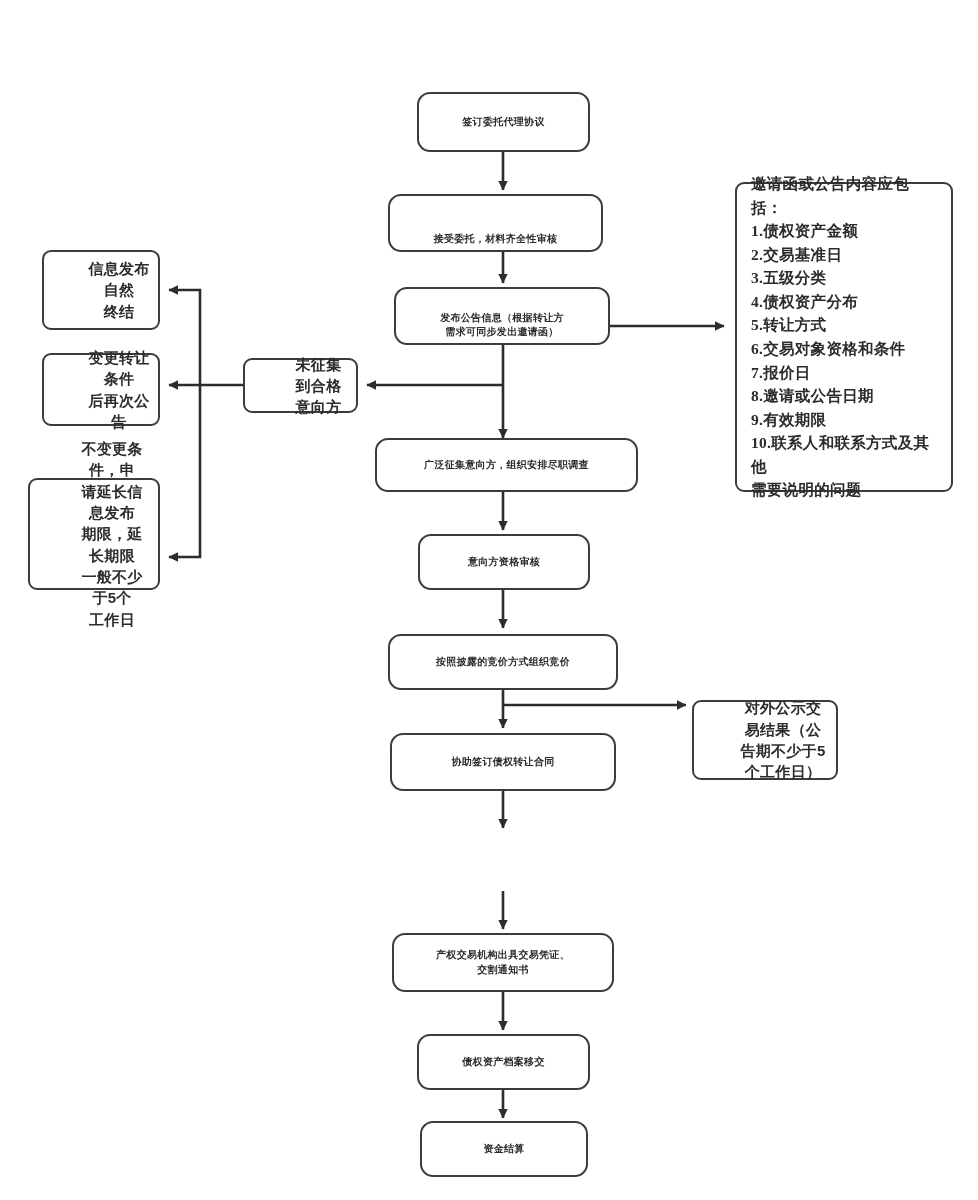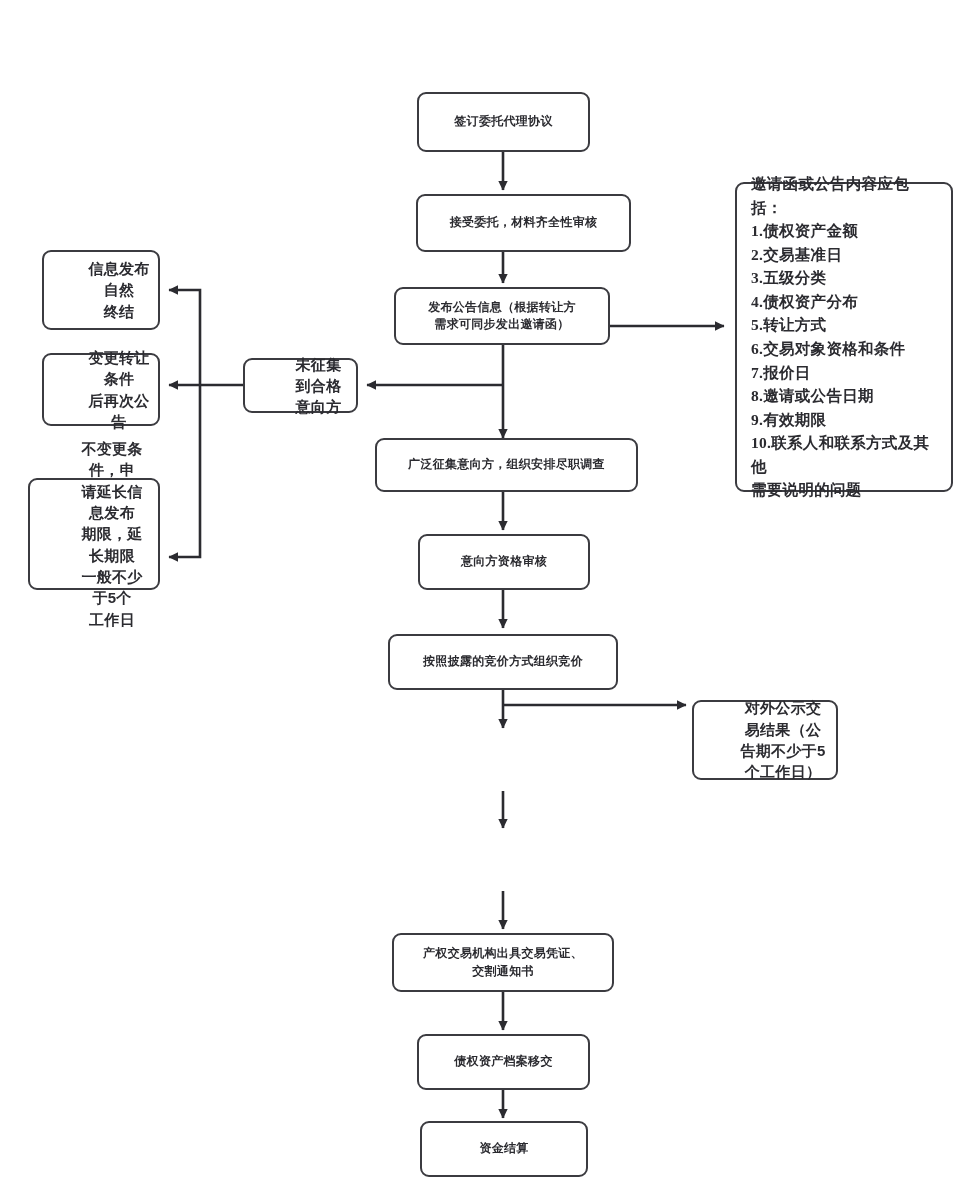--- a/index.html
+++ b/index.html
@@ -40,21 +40,21 @@
     font-weight: bold;
     letter-spacing: 0.3px;
     line-height: 1.42;
     padding: 4px 8px;
     z-index: 2;
   }
   .node .txt {
     display: block;
     white-space: pre-line;
   }
-  .n-main { font-size: 12px; }
+  .n-main { font-size: 10px; border-radius: 13px; }
   .n-side { font-size: 15px; padding-left: 44px; }
   .n-note {
     font-size: 15.5px;
     align-items: center;
     justify-content: flex-start;
     text-align: left;
     padding: 10px 14px;
     line-height: 1.52;
   }
   .n-note .txt { text-align: left; }
@@ -94,41 +94,44 @@
       <path d="M200,385 L200,557 L169,557" marker-end="url(#ah)"></path>
 
       <path d="M503,705 L686,705" marker-end="url(#ah)"></path>
     </g>
   </svg>
 
   <div class="node n-main" style="left:417px; top:92px; width:173px; height:60px;">
     <span class="txt">签订委托代理协议</span>
   </div>
 
-  <div class="node n-main" style="left:416px; top:194px; width:215px; height:58px;">
+  <div class="node n-main" style="left:388px; top:194px; width:215px; height:58px;align-items:flex-end;">
     <span class="txt">接受委托，材料齐全性审核</span>
   </div>
 
-  <div class="node n-main" style="left:394px; top:287px; width:216px; height:58px;">
+  <div class="node n-main" style="left:394px; top:287px; width:216px; height:58px;align-items:flex-end;">
     <span class="txt">发布公告信息（根据转让方
 需求可同步发出邀请函）</span>
   </div>
 
   <div class="node n-main" style="left:375px; top:438px; width:263px; height:54px;">
     <span class="txt">广泛征集意向方，组织安排尽职调查</span>
   </div>
 
   <div class="node n-main" style="left:418px; top:534px; width:172px; height:56px;">
     <span class="txt">意向方资格审核</span>
   </div>
 
   <div class="node n-main" style="left:388px; top:634px; width:230px; height:56px;">
     <span class="txt">按照披露的竞价方式组织竞价</span>
   </div>
 
+  <div class="node n-main" style="left:390px; top:733px; width:226px; height:58px;">
+    <span class="txt">协助签订债权转让合同</span>
+  </div>
 
 
   <div class="node n-main" style="left:392px; top:933px; width:222px; height:59px;text-align:center;">
     <span class="txt">产权交易机构出具交易凭证、
 交割通知书</span>
   </div>
 
   <div class="node n-main" style="left:417px; top:1034px; width:173px; height:56px;">
     <span class="txt">债权资产档案移交</span>
   </div>

